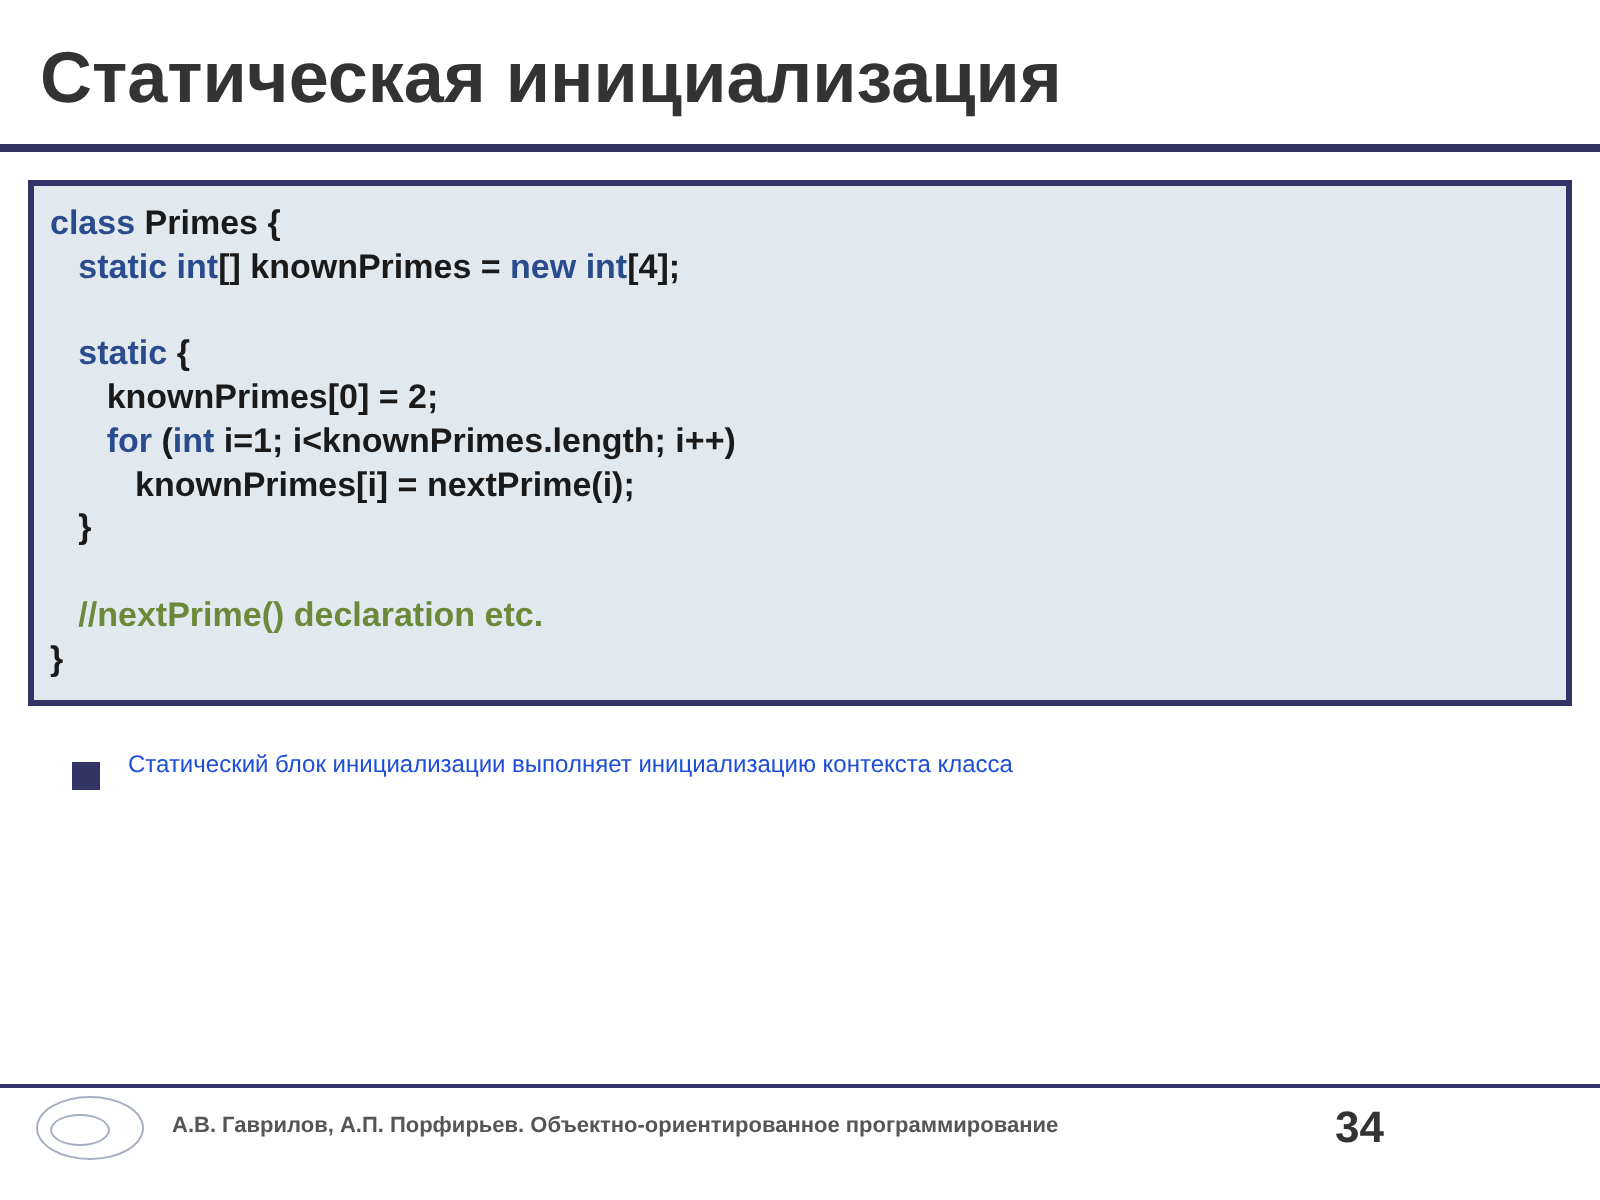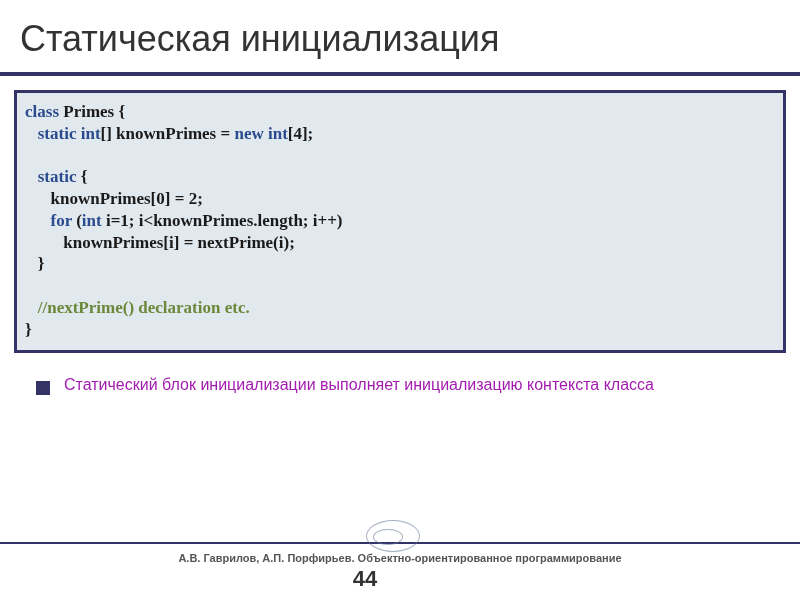--- a/index.html
+++ b/index.html
@@ -5,35 +5,35 @@
   * { margin: 0; padding: 0; box-sizing: border-box; }
   body {
     width: 800px; height: 600px;
     font-family: Arial, Helvetica, sans-serif;
     background: #fff;
     position: relative;
     overflow: hidden;
   }
   .title {
     font-size: 36px;
-    font-weight: normal;
+    font-weight: bold;
     color: #333;
     padding: 18px 20px 12px 20px;
   }
   .title-rule {
     height: 4px;
     background: #333366;
     margin: 0 0 14px 0;
   }
   .code-block {
     margin: 0 14px;
     border: 3px solid #333366;
     background: #e1e8ee;
     padding: 8px 10px 10px 8px;
-    font-family: Liberation Serif, serif;
+    font-family: Liberation Sans, sans-serif;
     font-size: 17px;
     font-weight: bold;
     color: #1a1a1a;
     line-height: 1.28;
     white-space: pre;
   }
   .code-block .kw { color: #2a4b8d; }
   .code-block .cm { color: #6a8a3a; }
   .bullets {
     margin: 22px 36px 0 36px;
@@ -44,37 +44,36 @@
     margin-bottom: 8px;
   }
   .bullet-marker {
     width: 14px; height: 14px;
     background: #333366;
     margin-top: 6px;
     margin-right: 14px;
     flex-shrink: 0;
   }
   .bullet-text {
-    font-size: 16px;
-    color: #a21caf;
+    font-size: 12px;
+    color: #1d4ed8;
     line-height: 1.22;
   }
   .footer-rule {
     position: absolute;
     bottom: 56px; left: 0; right: 0;
     height: 2px;
     background: #333366;
   }
   .footer {
     position: absolute;
-    bottom: 8px; left: 0; right: 0;
+    bottom: 20px; left: 0; right: 0;
     display: flex;
     align-items: center;
     padding: 0 18px;
-    flex-direction: column;
   }
   .logo {
     width: 54px; height: 32px;
     border: 1px solid #6a7a99;
     border-radius: 50%;
     margin-right: 14px;
     position: relative;
     flex-shrink: 0;
     opacity: 0.6;
   }
@@ -125,14 +124,14 @@
     <div class="bullet-text">Статический блок инициализации выполняет инициализацию контекста класса</div>
   </div>
 </div>
 
 <div class="footer-rule"></div>
 <div class="footer">
   <div class="logo"></div>
   <div class="footer-text">
     <div>А.В. Гаврилов, А.П. Порфирьев. Объектно-ориентированное программирование</div>
   </div>
-  <div class="page-num">44</div>
+  <div class="page-num">34</div>
 </div>
 
 </body></html>

